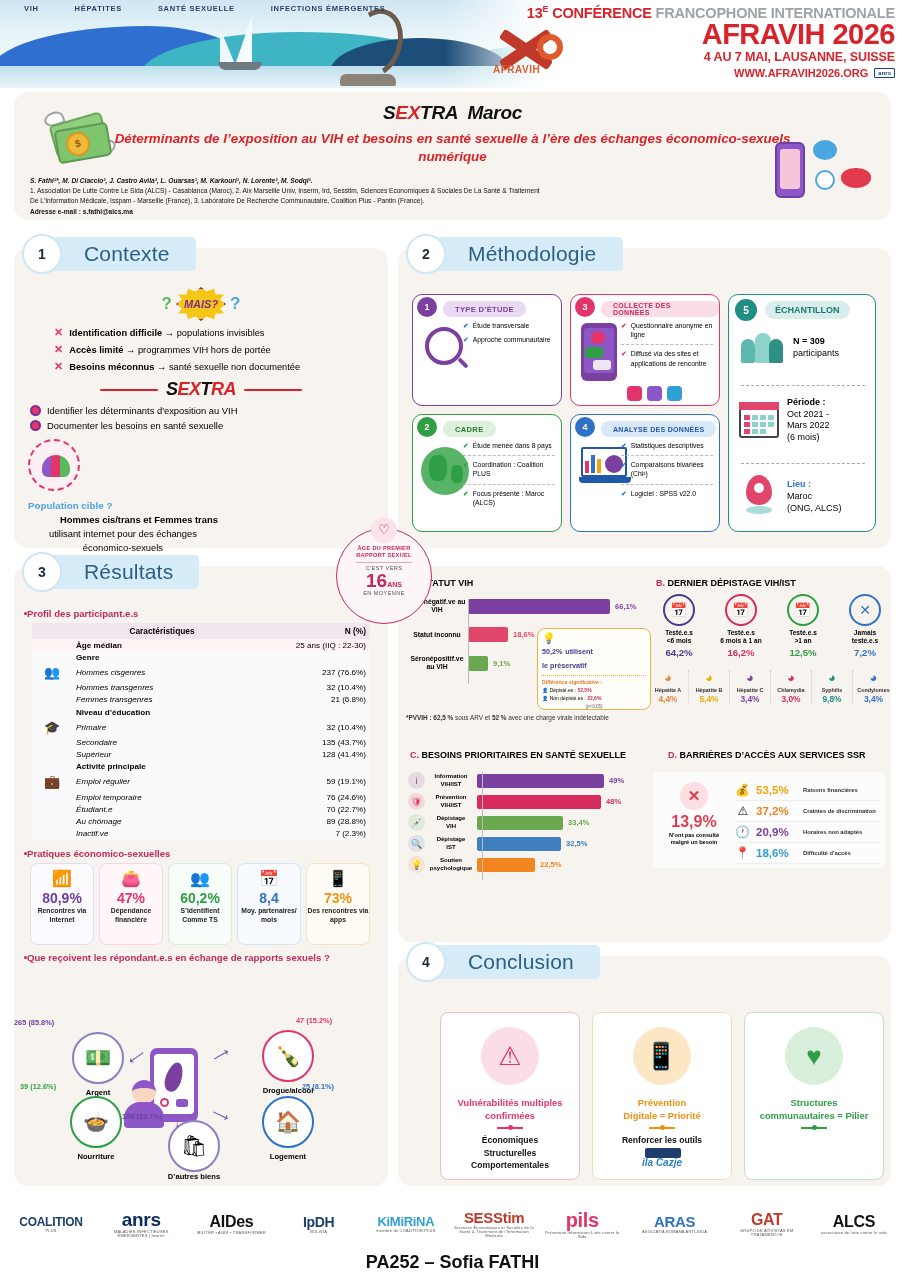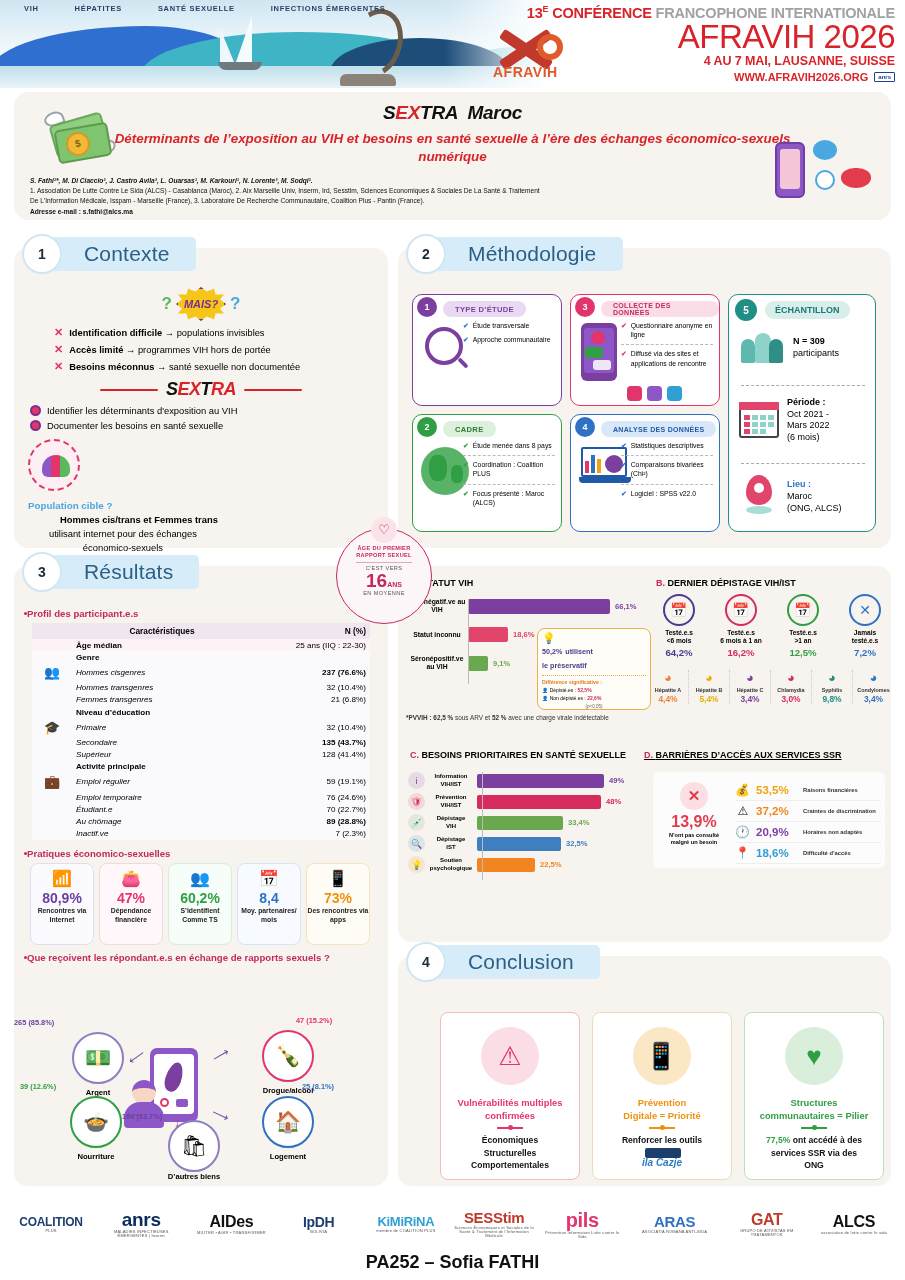--- a/index.html
+++ b/index.html
@@ -37,36 +37,36 @@
   .rock { position:absolute; left:340px; top:74px; width:56px; height:12px;
     background:#8c8378; border-radius:6px 8px 2px 2px; }
   .bannerNav { position:absolute; top:4px; left:24px; display:flex; gap:36px;
     font-size:7.5px; letter-spacing:.7px; font-weight:700; color:#2b3f63; }
   .bannerRight { position:absolute; right:0; top:0; width:460px; height:88px;
     background:linear-gradient(90deg,rgba(255,255,255,0) 0%,#ffffff 22%,#ffffff 100%);
     padding:5px 10px 0 60px; text-align:right; }
   .l1 { font-size:14.5px; font-weight:800; letter-spacing:-.2px; color:#9fa3a6;
         line-height:1.05; }
   .l1 b { color:#d8232a; }
-  .l2 { font-size:33px; font-weight:400; color:#d8232a; letter-spacing:-.5px;
+  .l2 { font-size:29px; font-weight:700; color:#d8232a; letter-spacing:-.5px;
         line-height:1; margin-top:-1px; }
   .l3 { font-size:12.5px; font-weight:800; color:#d8232a; letter-spacing:-.1px;
         margin-top:1px; }
   .l4 { font-size:11px; font-weight:800; color:#d8232a; margin-top:3px;
         display:flex; justify-content:flex-end; align-items:center; gap:6px;}
   .anrsmini { border:1px solid #1d3f8f; color:#1d3f8f; font-size:6px;
       font-weight:800; padding:1px 3px; line-height:1; border-radius:1px; }
   .xlogo { position:absolute; left:42px; top:22px; width:86px; height:56px; }
   .xlogo .s1,.xlogo .s2 { position:absolute; left:10px; top:22px; width:58px;
     height:11px; background:#c0392b; border-radius:3px; }
   .xlogo .s1 { transform:rotate(34deg); }
   .xlogo .s2 { transform:rotate(-34deg); }
   .xlogo .o { position:absolute; left:50px; top:12px; width:26px; height:26px;
     border:6px solid #e05a2b; border-radius:50%; }
-  .xlogo .t { position:absolute; left:6px; top:42px; font-size:14px;
+  .xlogo .t { position:absolute; left:6px; top:42px; font-size:10px;
     font-weight:800; color:#e05a2b; letter-spacing:.5px;}
 
   
   .titlecard { position:absolute; left:14px; top:92px; width:877px; height:128px;
     background:#f7f3ee; border-radius:14px; }
   .title-main { text-align:center; padding-top:10px; font-size:19px;
     font-weight:800; font-style:italic; letter-spacing:-.3px; }
   .title-main .k { color:#111; } .title-main .r { color:#d8232a; }
   .title-main .m { color:#111; font-weight:800; font-style:italic; }
   .title-sub { text-align:center; font-size:13.4px; font-style:italic;
@@ -208,21 +208,21 @@
     font-size:8.1px; }
   table.prof th { background:#f0e6ef; font-weight:800; padding:3px 4px;
     font-size:8.3px; }
   table.prof td { padding:1.6px 4px; }
   table.prof .iconcell { width:40px; text-align:center; }
   table.prof tr.alt td { background:#fdf2f4; }
   table.prof tr.plain td { background:#fafafd; }
   .lab-b { font-weight:800; }
   .lab-i { font-style:italic; }
   .val { text-align:right; width:118px; }
-  .val.bold { font-weight:700; }
+  .val.bold { font-weight:400; }
   .miniicon { font-size:13px; }
 
   .statrow { display:flex; gap:5px; margin:4px 0 0 16px; }
   .statbox { width:64px; height:82px; border-radius:8px; border:1px solid #ddd;
     text-align:center; padding-top:5px; }
   .statbox .ic { font-size:16px; line-height:20px; }
   .statbox .pc { font-size:14px; font-weight:800; line-height:1.1;
     margin-top:2px; }
   .statbox .lb { font-size:6.8px; font-weight:700; line-height:1.25;
     color:#222; margin-top:1px; }
@@ -962,21 +962,21 @@
       </div>
       <div class="needrow">
         <div class="needic" style="background:#f2851f22;color:#f2851f">💡</div>
         <div class="needlbl">Soutien<br>psychologique</div>
         <div class="bar" style="width:58px;height:14px;background:#f2851f"></div>
         <span class="barval" style="color:#f2851f">22,5%</span>
       </div>
     </div>
   <div class="axisline" style="left:84px;top:206px;height:108px;"></div>
 
-  <div class="chdr" style="left:246px;top:184px;text-decoration:underline;">
+  <div class="chdr" style="left:270px;top:184px;">
     <span class="ltr">D.</span> <span id="td">BARRIÈRES D’ACCÈS AUX SERVICES SSR</span>
   </div>
   <div style="position:absolute;left:250px;top:184px;width:238px;height:130px;">
     <div class="dbox">
       <div class="dleft">
         <div class="xc">✕</div>
         <div class="pc">13,9%</div>
         <div class="tx"><span>N’ont pas consulté</span><br><span>malgré un besoin</span></div>
       </div>
       <div id="chartD">
@@ -1030,21 +1030,20 @@
           <div class="cap"></div>
           <div class="wd">ila Cazje</div>
         </div>
       </div>
       <div class="ccard" style="border: 1.5px solid rgb(191, 224, 195);">
         <div class="ccirc" style="background:#d9eedb;color:#2f9e44">♥</div>
         <div class="ctitle" style="color:#2f9e44">Structures<br>communautaires = Pilier</div>
         <div class="cdiv" style="background:#2f9e44">
           <span style="position:absolute;left:11px;top:-2px;width:5px;height:5px;border-radius:50%;background:#2f9e44"></span>
         </div>
-        <div class="cbody"><span class="grn">77,5%</span> ont accédé à des<br>services SSR via des<br>ONG</div>
       </div>
     </div>
 </div>
 
 <div class="footer">
   <div class="logos" id="logos">
       <div class="logo" style="width: 78px;">
         <div class="lg-name" style="font-size:12px;color:#1c3f6e">COALITION</div>
         <div class="lg-sub">PLUS</div>
       </div>

